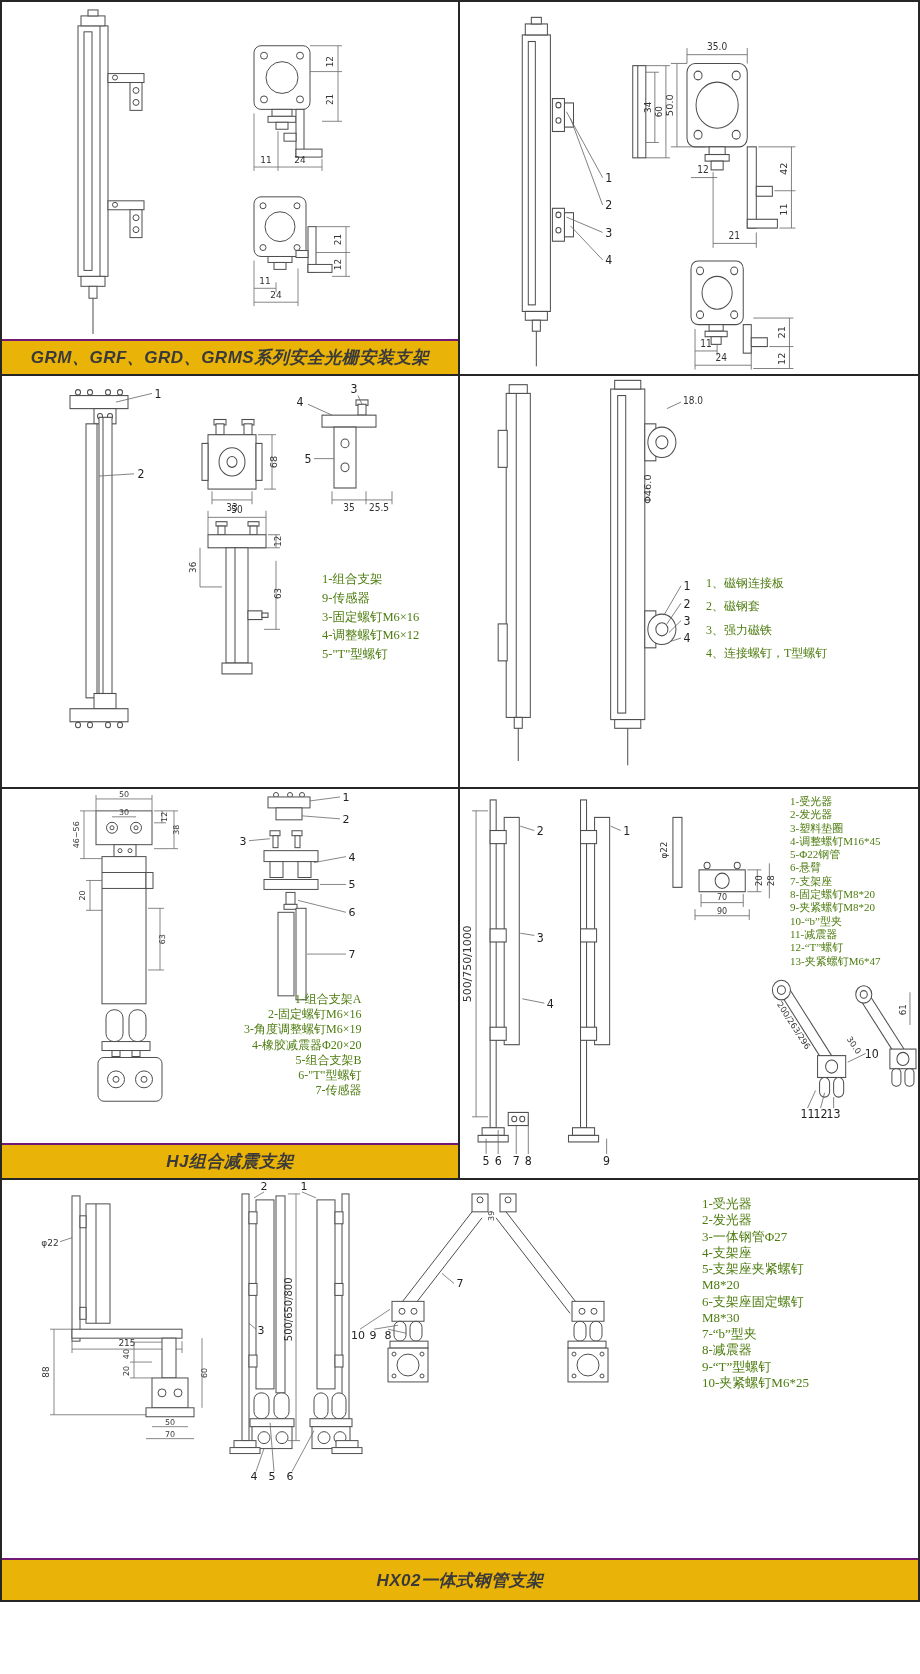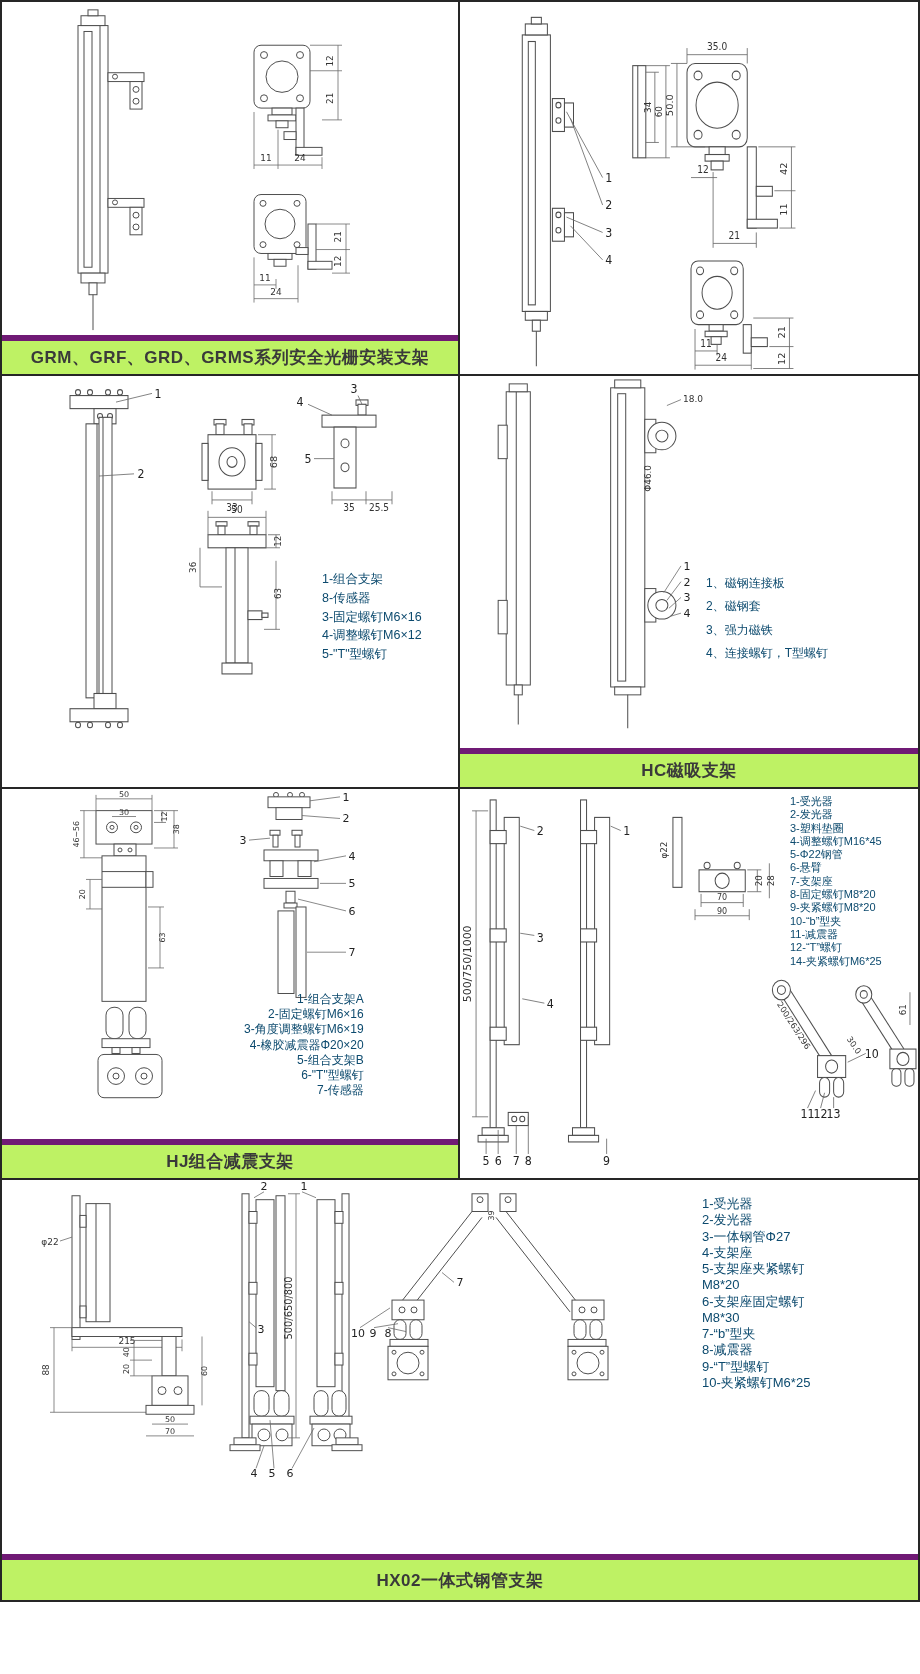--- a/index.html
+++ b/index.html
@@ -8,35 +8,35 @@
   .frame{position:absolute;top:0;left:0;width:920px;height:1602px;
          border:2px solid #262626;box-sizing:border-box;
          display:grid;grid-template-columns:1fr 1fr;
          grid-template-rows:374px 413px 391px 420px;background:#fff;}
   .cell{position:relative;display:flex;flex-direction:column;overflow:hidden;
         border-right:2px solid #262626;border-bottom:2px solid #262626;box-sizing:border-box;}
   .cell.rt{border-right:none;}
   .cell.full{grid-column:1/3;border-right:none;border-bottom:none;}
   .draw{position:relative;flex:1;background:#fff;}
   .draw svg{position:absolute;inset:0;width:100%;height:100%;}
-  .band{height:33px;flex:0 0 33px;background:#bef264;border-top:6px solid #701a75;
+  .band{height:33px;flex:0 0 33px;background:#eab308;border-top:2px solid #701a75;
         display:flex;align-items:center;justify-content:center;
-        font-size:17px;font-weight:700;color:#3a3a3a;letter-spacing:.5px;}
+        font-size:17px;font-weight:700;color:#3a3a3a;letter-spacing:.5px;font-style:italic;}
   .cell.full .band{height:40px;flex:0 0 40px;text-align:right;}
   
   .ln{stroke:#4d4d4d;stroke-width:1;fill:none;}
   .fl{stroke:#4d4d4d;stroke-width:1;fill:#fff;}
   .dl{stroke:#6a6a6a;stroke-width:.8;fill:none;}
   text{font-family:"DejaVu Sans",sans-serif;fill:#333;text-anchor:middle;}
   .dim{font-size:9px;}
   .dimS{font-size:8px;}
   .big{font-size:10px;}
   .co{font-size:11px;fill:#222;}
   
-  .legend{position:absolute;color:#0c4a6e;}
+  .legend{position:absolute;color:#4d7c0f;font-family:Liberation Serif, serif;}
   .lg12 div{font-size:12.5px;line-height:1.5;white-space:nowrap;}
   .lg12t div{font-size:12px;line-height:1.27;white-space:nowrap;}
   .lg13 div{font-size:12px;line-height:1.95;white-space:nowrap;}
   .lg11 div{font-size:11px;line-height:1.21;white-space:nowrap;}
   .lgw div{font-size:13px;line-height:1.25;}
 </style>
 </head>
 <body>
 
 <div class="sheet">
@@ -324,21 +324,21 @@
           <line class="dl" x1="274" y1="170" x2="274" y2="233"></line>
           <line class="dl" x1="262" y1="233" x2="278" y2="233"></line>
           <text class="dim" x="235" y="126">50</text>
           <text class="dimS" x="279" y="152" transform="rotate(-90 279 152)">12</text>
           <text class="dimS" x="194" y="176" transform="rotate(-90 194 176)">36</text>
           <text class="dimS" x="279" y="200" transform="rotate(-90 279 200)">63</text>
         </g>
       </svg>
       <div class="legend lg12" style="left:320px;top:194px;">
         <div>1-组合支架</div>
-        <div>8-传感器</div>
+        <div>9-传感器</div>
         <div>3-固定螺钉M6×16</div>
         <div>4-调整螺钉M6×12</div>
         <div>5-"T"型螺钉</div>
       </div>
     </div>
   </div>
 
   <div class="cell rt">
     <div class="draw">
       <svg viewBox="0 0 456 378" preserveAspectRatio="none">
@@ -380,21 +380,20 @@
           <text class="co" x="226" y="245">4</text>
         </g>
       </svg>
       <div class="legend lg13" style="left:246px;top:196px;">
         <div>1、磁钢连接板</div>
         <div>2、磁钢套</div>
         <div>3、强力磁铁</div>
         <div>4、连接螺钉，T型螺钉</div>
       </div>
     </div>
-    <div class="band">HC磁吸支架</div>
   </div>
 
   <div class="cell">
     <div class="draw">
       <svg viewBox="0 0 456 356" preserveAspectRatio="none">
         <g>
           <rect class="fl" x="94" y="22" width="56" height="34"></rect>
           <circle class="ln" cx="110" cy="39" r="5.5"></circle>
               <circle class="ln" cx="134" cy="39" r="5.5"></circle>
           <circle class="ln" cx="110" cy="39" r="2"></circle>
@@ -604,21 +603,21 @@
         <div>3-塑料垫圈</div>
         <div>4-调整螺钉M16*45</div>
         <div>5-Φ22钢管</div>
         <div>6-悬臂</div>
         <div>7-支架座</div>
         <div>8-固定螺钉M8*20</div>
         <div>9-夹紧螺钉M8*20</div>
         <div>10-“b”型夹</div>
         <div>11-减震器</div>
         <div>12-“T”螺钉</div>
-        <div>14-夹紧螺钉M6*25</div>
+        <div>13-夹紧螺钉M6*47</div>
       </div>
     </div>
   </div>
 
   <div class="cell full">
     <div class="draw">
       <svg viewBox="0 0 916 380" preserveAspectRatio="none">
         <g>
           <rect class="fl" x="70" y="16" width="8" height="146"></rect>
           <rect class="fl" x="84" y="24" width="24" height="120"></rect>

